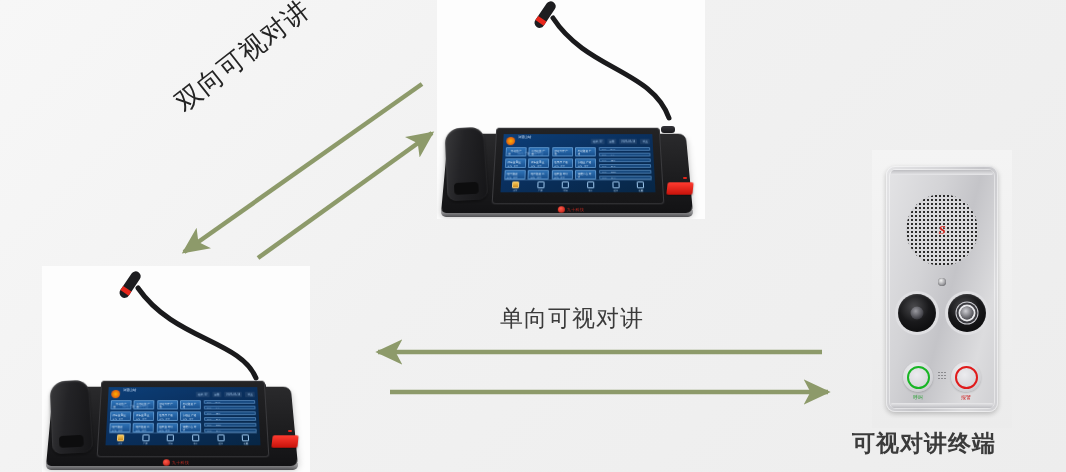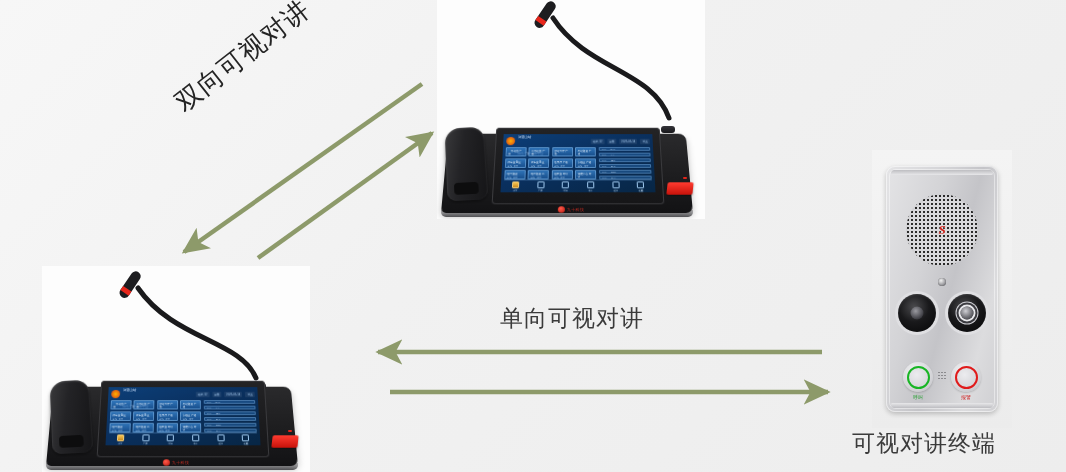--- a/index.html
+++ b/index.html
@@ -170,21 +170,21 @@
   .arrows{position:absolute;inset:0;pointer-events:none;}
 
   
   .lbl{position:absolute;color:#2f2f2f;white-space:nowrap;}
   .lbl-bi{
     left:168px;top:92px;
     font-size:26px;letter-spacing:1px;color:#242424;
     transform:rotate(-38deg);transform-origin:left top;
   }
   .lbl-uni{left:500px;top:303px;font-size:23px;color:#3b3b3b;letter-spacing:1px;}
-  .lbl-term{left:852px;top:428px;font-size:23px;color:#3b3b3b;letter-spacing:1px;}
+  .lbl-term{left:852px;top:428px;font-size:23px;color:#3b3b3b;letter-spacing:1px;font-weight:bold;}
 </style>
 </head>
 <body>
 
 <div class="stage">
 
   <svg class="arrows" width="1066" height="472" viewBox="0 0 1066 472">
     <defs>
       <marker id="ah" markerWidth="7" markerHeight="7" refX="5.4" refY="3" orient="auto" markerUnits="strokeWidth">
         <path d="M0,0.2 L6,3 L0,5.8 L1.5,3 Z" fill="#8d9a6a"></path>

